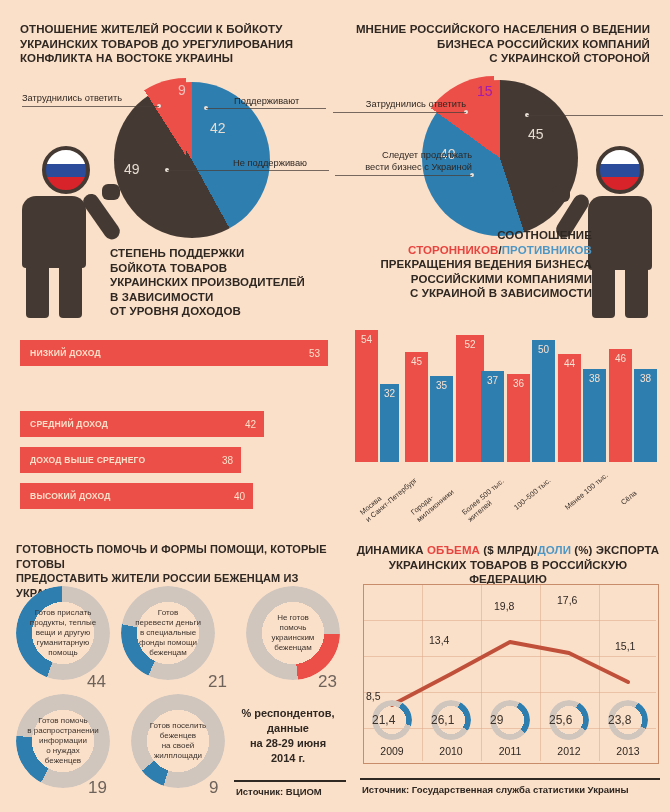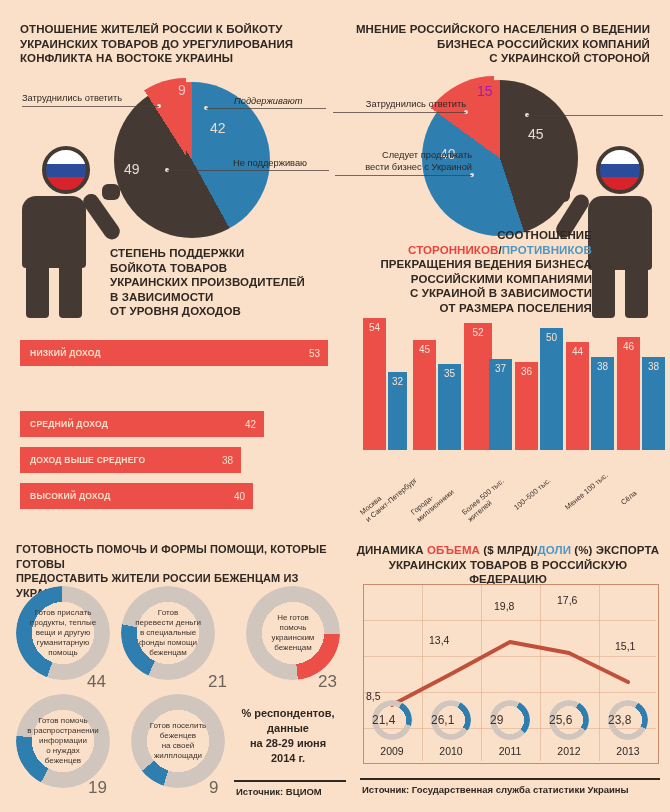--- a/index.html
+++ b/index.html
@@ -59,21 +59,21 @@
     position:absolute;left:10px;top:50%;transform:translateY(-50%);
     font-size:8.6px;font-weight:bold;color:#FBE0C9;text-transform:uppercase;
     letter-spacing:.2px;white-space:nowrap;
   }
   .hbar-val{
     position:absolute;right:8px;top:50%;transform:translateY(-50%);
     font-size:10px;color:#FBE0C9;
   }
 
   
-  .col{position:absolute;bottom:16px;margin-left:8px;}
+  .col{position:absolute;bottom:4px;}
   .col.red{background:#EC4E48;}
   .col.blue{background:#2E7EB0;}
   .col-val{
     position:absolute;top:4px;left:0;right:0;text-align:center;
     font-size:10px;color:#F6E2D2;
   }
   .col-xlbl{
     position:absolute;font-size:7.4px;color:#3B322C;white-space:nowrap;
     transform-origin:left top;transform:rotate(-40deg);
   }
@@ -123,21 +123,21 @@
   <div class="abs" style="left:108px;top:78px;width:156px;height:156px;
        background:conic-gradient(transparent 0deg 327.6deg, #EC4E48 327.6deg 360deg, transparent 360deg);
        border-radius:50%;"></div>
 
   <span class="pie-num" style="left:210px;top:120px;">42</span>
   <span class="pie-num" style="left:124px;top:161px;">49</span>
   <span class="pie-num" style="left:178px;top:82px;color:#F3C0BB;">9</span>
 
   <div class="leaddot" style="left:204px;top:106px;"></div>
   <div class="lead" style="left:206px;top:108px;width:120px;"></div>
-  <div class="lead-lbl" style="left:234px;top:96px;width:94px;font-style:italic;">Поддерживают</div>
+  <div class="lead-lbl" style="left:234px;top:96px;width:94px;">Поддерживают</div>
 
   <div class="leaddot" style="left:165px;top:168px;"></div>
   <div class="lead" style="left:167px;top:170px;width:162px;"></div>
   <div class="lead-lbl" style="left:233px;top:158px;width:96px;">Не поддерживаю</div>
 
   <div class="leaddot" style="left:157px;top:104px;"></div>
   <div class="lead" style="left:22px;top:106px;width:137px;"></div>
   <div class="lead-lbl" style="left:22px;top:93px;width:140px;">Затруднились ответить</div>
 
   <div class="abs h-title right" style="left:350px;top:22px;width:300px;">
@@ -206,21 +206,20 @@
     <span class="hbar-lbl">ВЫСОКИЙ ДОХОД</span>
     <span class="hbar-val">40</span>
   </div>
 
   <div class="abs h-title right" style="left:360px;top:228px;width:232px;">
     <div>СООТНОШЕНИЕ</div>
     <div><span class="tok-red">СТОРОННИКОВ</span><span>/</span><span class="tok-blue">ПРОТИВНИКОВ</span></div>
     <div>ПРЕКРАЩЕНИЯ ВЕДЕНИЯ БИЗНЕСА</div>
     <div>РОССИЙСКИМИ КОМПАНИЯМИ</div>
     <div>С УКРАИНОЙ В ЗАВИСИМОСТИ</div>
-    <div>ОТ РАЗМЕРА ПОСЕЛЕНИЯ</div>
   </div>
 
   <div class="abs" style="left:355px;top:330px;width:305px;height:136px;">
 
     <div class="col red" style="left:0px;width:23px;height:132px;">
       <span class="col-val">54</span>
       </div>
     <div class="col blue" style="left:25px;width:19px;height:78px;">
       <span class="col-val">32</span>
       </div>

